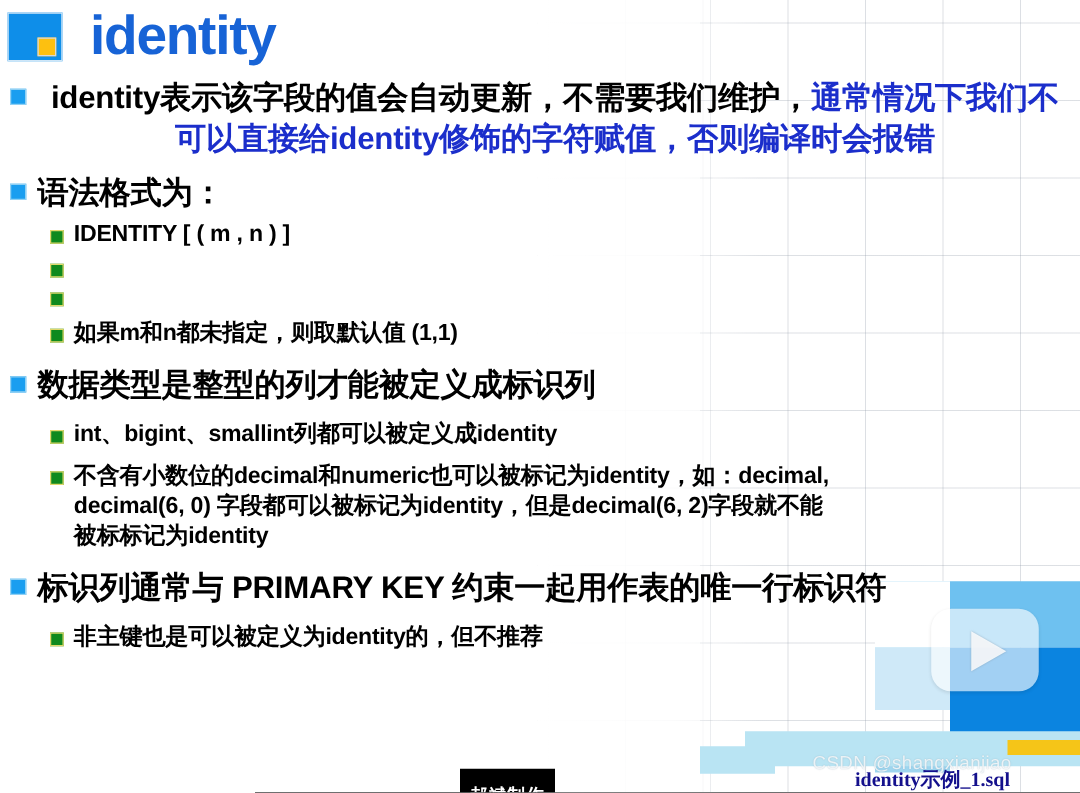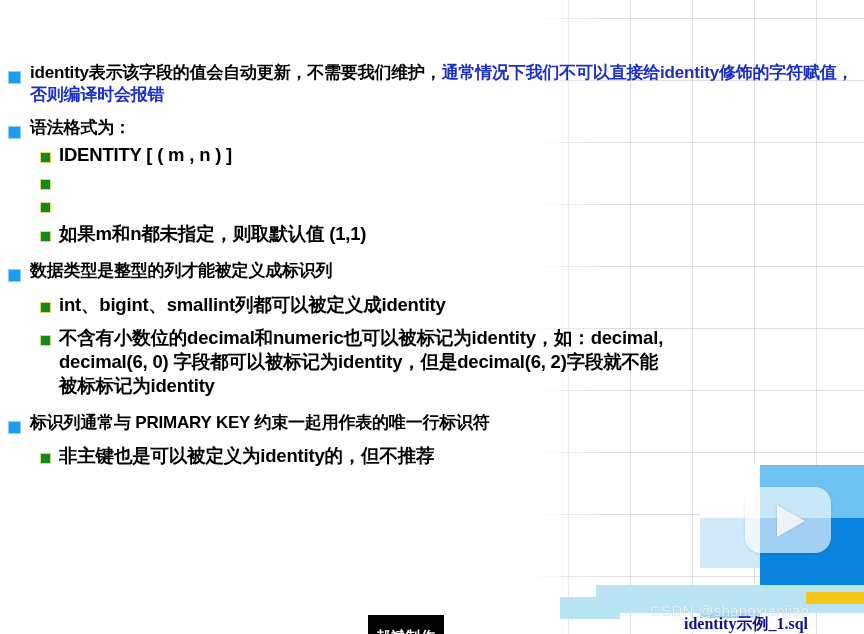--- a/index.html
+++ b/index.html
@@ -131,25 +131,26 @@
   }
   .l1 .bullet {
     flex: 0 0 auto;
     width: 11px;
     height: 11px;
     background: #1a9ef0;
     border: 1px solid #8fd0f4;
     margin: 9px 9px 0 0;
   }
   .l1 .txt {
-    font-size: 17px;
+    font-size: 25px;
     font-weight: bold;
     color: #000000;
     line-height: 1.32;
     letter-spacing: -0.2px;
+    text-align: center;
   }
   .l1 .txt .blue { color: #1b2ecb; }
 
   .l2 {
     display: flex;
     align-items: flex-start;
     margin: 0 0 3px 0;
     padding: 0 6px 0 40px;
   }
   .l2 .bullet {
@@ -219,20 +220,26 @@
   <div class="blk blk-blue-main"></div>
   <div class="blk blk-lightblue-lo"></div>
   <div class="blk blk-cyan-bar"></div>
   <div class="blk blk-cyan-bar2"></div>
   <div class="blk blk-yellow"></div>
 
   <div class="play-overlay">
     <div class="tri"></div>
   </div>
 
+  <div class="title-row">
+    <div class="title-logo">
+      <div class="sq"></div>
+    </div>
+    <div class="title-text">identity</div>
+  </div>
 
   <div class="content">
 
     <div class="l1">
       <div class="bullet"></div>
       <div class="txt"><span>identity表示该字段的值会自动更新，不需要我们维护，</span><span class="blue">通常情况下我们不可以直接给identity修饰的字符赋值，否则编译时会报错</span></div>
     </div>
 
     <div class="gap-sm"></div>
 

